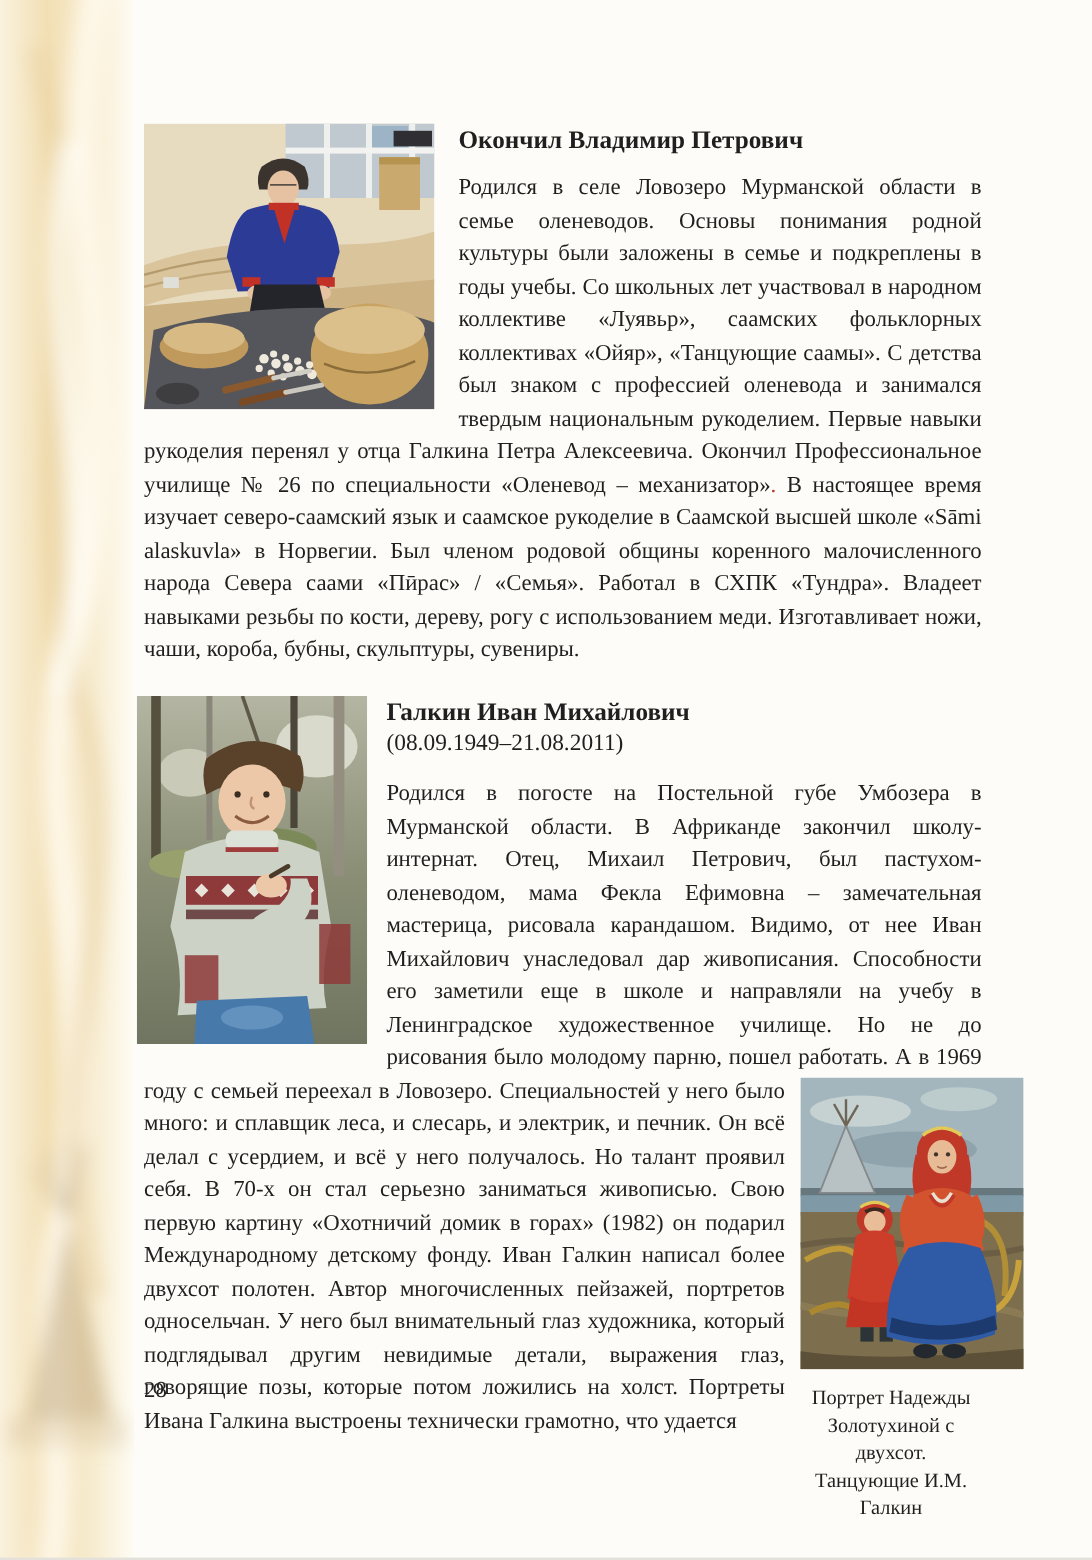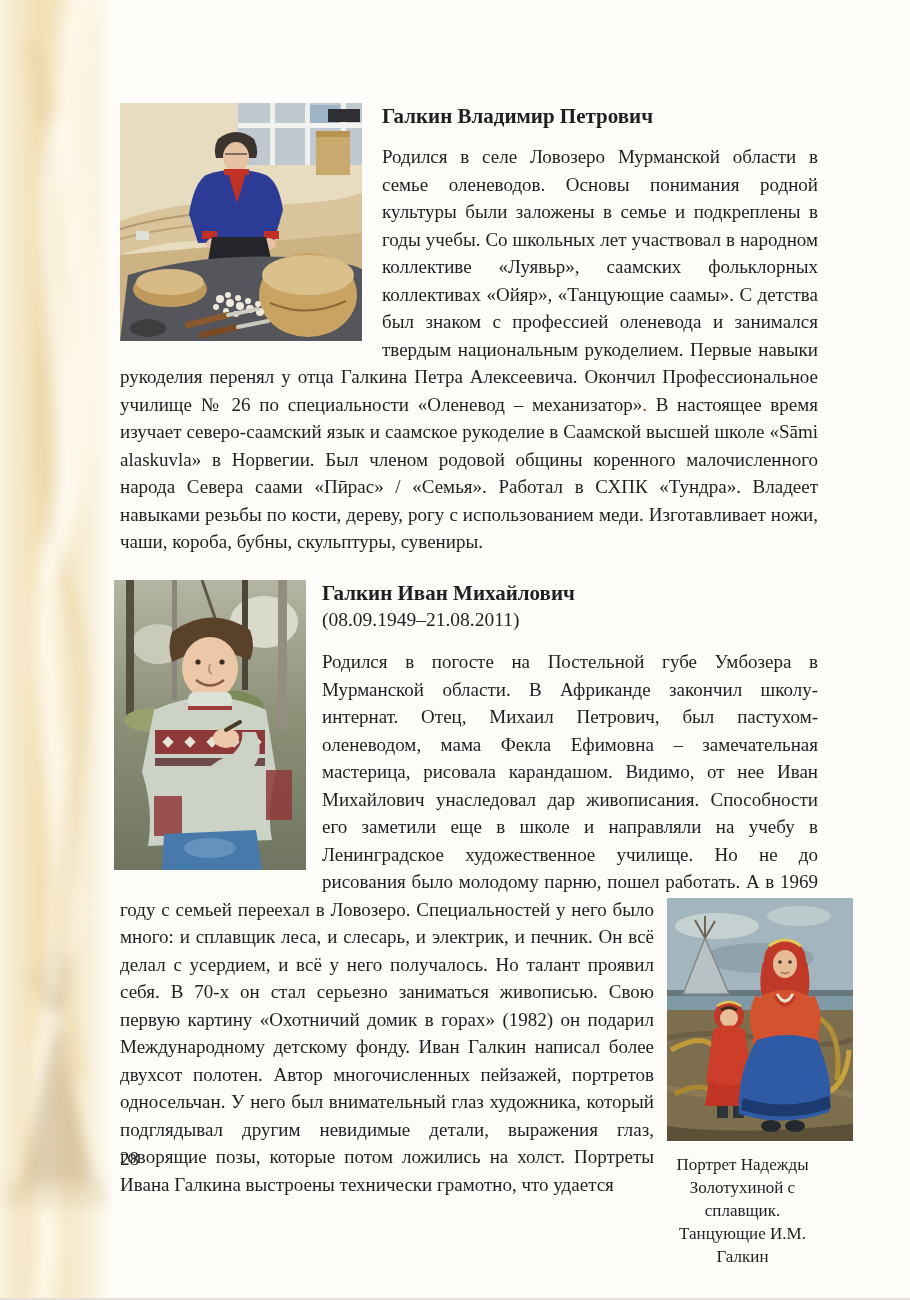--- a/index.html
+++ b/index.html
@@ -126,21 +126,21 @@
 
           <g stroke-linecap="round">
             <line x1="68" y1="222" x2="108" y2="212" stroke="#8a5a2e" stroke-width="6"></line>
             <line x1="108" y1="212" x2="138" y2="206" stroke="#cfcdc4" stroke-width="4"></line>
             <line x1="82" y1="232" x2="118" y2="224" stroke="#7a4a24" stroke-width="6"></line>
             <line x1="118" y1="224" x2="148" y2="218" stroke="#c9c7be" stroke-width="4"></line>
           </g>
           <ellipse cx="28" cy="225" rx="18" ry="9" fill="#3e3e40"></ellipse>
         </svg>
       </figure>
-      <h2 class="person">Галкин Владимир Петрович</h2>
+      <h2 class="person">Окончил Владимир Петрович</h2>
       <p class="body"><span>Родился в селе Ловозеро Мурманской области в семье оленеводов. Основы понимания родной культуры были заложены в семье и подкреплены в годы учебы. Со школьных лет участвовал в народном коллективе «Луявьр», саамских фольклорных коллективах «Ойяр», «Танцующие саамы». С детства был знаком с профессией оленевода и занимался твердым национальным рукоделием. Первые навыки рукоделия перенял у отца Галкина Петра Алексеевича. Окончил Профессиональное училище № 26 по специальности «Оленевод – механизатор»</span><span class="red">.</span><span> В настоящее время изучает северо-саамский язык и саамское рукоделие в Саамской высшей школе «Sāmi alaskuvla» в Норвегии. Был членом родовой общины коренного малочисленного народа Севера саами «Пӣрас» / «Семья». Работал в СХПК «Тундра». Владеет навыками резьбы по кости, дереву, рогу с использованием меди. Изготавливает ножи, чаши, короба, бубны, скульптуры, сувениры.</span></p>
     </section>
 
     <section class="sec sec2">
       <figure class="photo photo2" title="ivan-galkin-in-forest-with-patterned-sweater">
         <svg viewBox="0 0 192 290">
           <defs>
             <linearGradient id="forest" x1="0" y1="0" x2="0" y2="1">
               <stop offset="0" stop-color="#b4b5a2"></stop>
               <stop offset="0.5" stop-color="#8b8f76"></stop>
@@ -240,21 +240,21 @@
             <ellipse cx="114" cy="160" rx="8" ry="6" fill="#e6bb95"></ellipse>
             <ellipse cx="126" cy="160" rx="8" ry="6" fill="#e6bb95"></ellipse>
 
             <path d="M90 142 q30 -10 60 0 q18 42 12 72 q-44 16 -90 2 q-2 -42 18 -74 z" fill="#2f5ba6"></path>
             <path d="M76 200 q44 14 86 -2 l2 12 q-44 16 -90 2 z" fill="#1c3a6e"></path>
             <ellipse cx="104" cy="228" rx="10" ry="6" fill="#23292e"></ellipse>
             <ellipse cx="128" cy="228" rx="10" ry="6" fill="#23292e"></ellipse>
           </svg>
             <span class="caption">
               <span>Портрет Надежды</span>
-              <span>Золотухиной с сплавщик.</span>
+              <span>Золотухиной с двухсот.</span>
               <span>Танцующие И.М. Галкин</span>
             </span>
           </span><span> А в 1969 году с семьей переехал в Ловозеро. Специальностей у него было много: и сплавщик леса, и слесарь, и электрик, и печник. Он всё делал с усердием, и всё у него получалось. Но талант проявил себя. В 70-х он стал серьезно заниматься живописью. Свою первую картину «Охотничий домик в горах» (1982) он подарил Международному детскому фонду. Иван Галкин написал более двухсот полотен. Автор многочисленных пейзажей, портретов односельчан. У него был внимательный глаз художника, который подглядывал другим невидимые детали, выражения глаз, говорящие позы, которые потом ложились на холст. Портреты Ивана Галкина выстроены технически грамотно, что удается</span></p>
     </section>
 
     <div class="pageno">28</div>
   </div>
 </div>
 
 </body></html>

